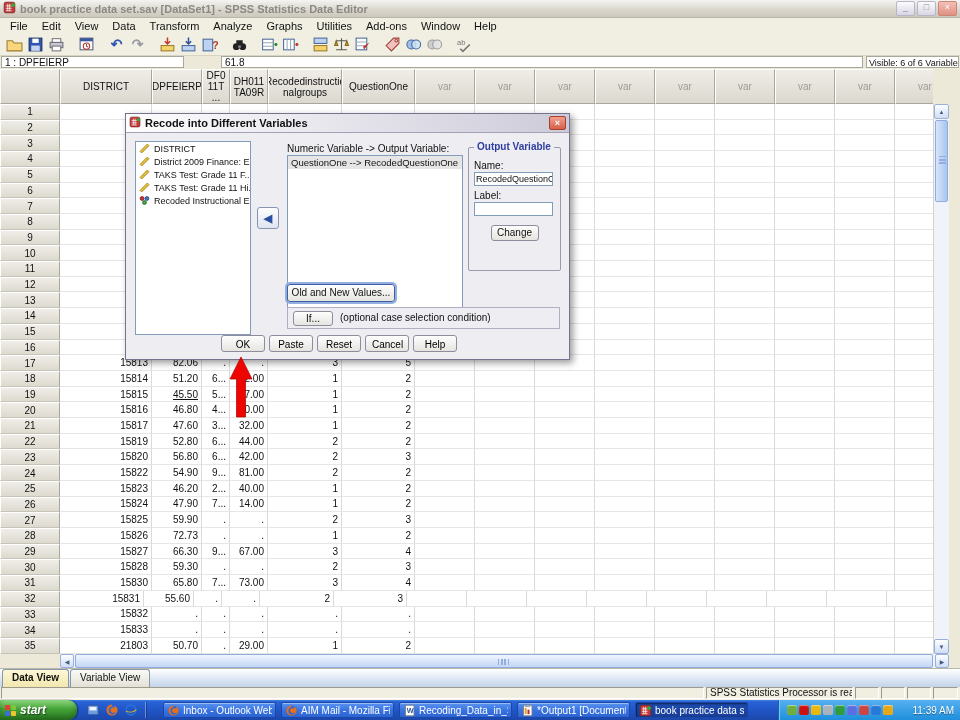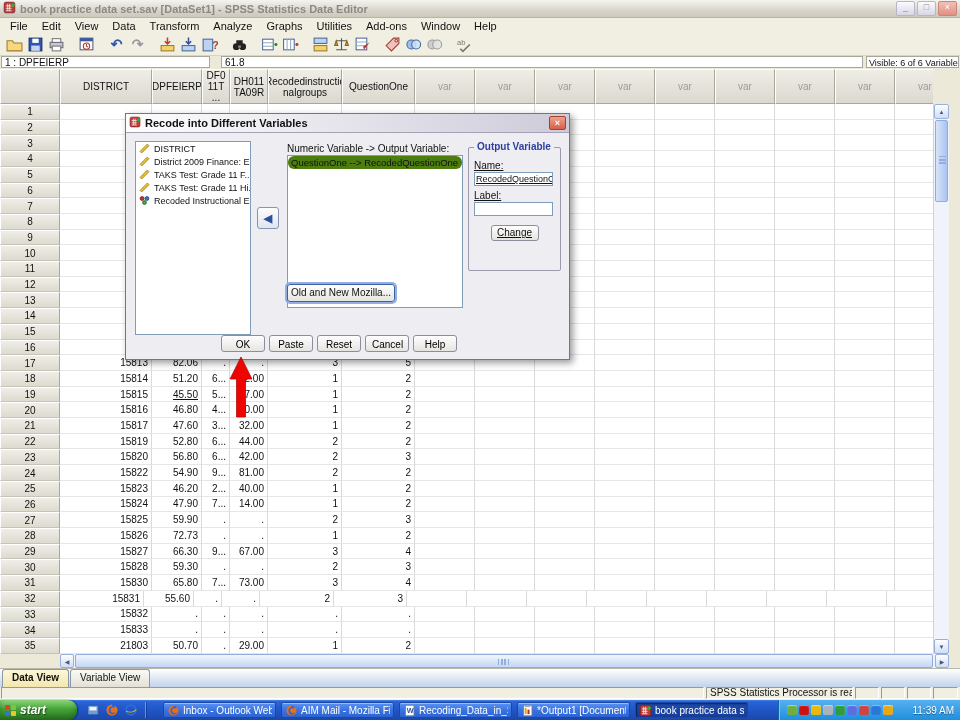--- a/index.html
+++ b/index.html
@@ -24,21 +24,21 @@
   #toolbar{position:absolute;top:33px;left:0;width:960px;height:23px;background:#f1efe2;
     border-bottom:1px solid #d8d4c4;display:flex;align-items:center;padding-left:4px;box-sizing:border-box;}
   .tbtn{width:21px;height:20px;display:flex;align-items:center;justify-content:center;}
   .tbtn.grp{margin-left:9px;}
   .tbtn .g{font-size:14px;font-weight:bold;line-height:14px;}
 
   
   #cellrefbar{position:absolute;top:56px;left:0;width:960px;height:13px;}
   .refbox{position:absolute;top:0;height:12px;background:#fff;border:1px solid #a9a69a;
     font-size:10px;line-height:10px;padding:1px 0 0 3px;box-sizing:border-box;white-space:nowrap;overflow:hidden;}
-  #cellref-box{left:1px;width:209px;}
+  #cellref-box{left:1px;width:183px;}
   #cellval-box{left:221px;width:642px;}
   #visiblebox{left:866px;width:93px;font-size:9px;padding-left:2px;}
 
   
   #gridheader{position:absolute;top:69px;left:0;width:933px;height:35px;display:flex;overflow:hidden;background:#dbd8cf;}
   .hcell{height:35px;flex:none;box-sizing:border-box;
     background:linear-gradient(#efede7,#dbd8cf);
     border-right:1px solid #a9a69a;border-bottom:1px solid #a9a69a;border-top:1px solid #fff;border-left:1px solid #fff;
     font-size:10px;line-height:11px;display:flex;align-items:center;justify-content:center;text-align:center;overflow:hidden;}
   .hcell.corner{width:60px;}
@@ -126,22 +126,22 @@
     border:1px solid #a8402e;color:#fff;font-size:9px;font-weight:bold;text-align:center;line-height:12px;box-sizing:border-box;}
   #src-list{position:absolute;left:9px;top:27px;width:114px;height:192px;background:#fff;border:1px solid #7f9db9;overflow:hidden;}
   .slitem{display:flex;align-items:center;height:13px;padding-left:2px;font-size:9px;white-space:nowrap;overflow:hidden;}
   .slitem .vicon{width:14px;height:13px;flex:none;margin-right:2px;display:flex;align-items:center;}
   #move-btn{position:absolute;left:131px;top:93px;width:22px;height:22px;border:1px solid #8595b2;border-radius:3px;
     background:linear-gradient(#fefefe,#dfe4ef);color:#2d4fa0;font-size:11px;font-weight:bold;
     display:flex;align-items:center;justify-content:center;}
   #target-label{position:absolute;left:161px;top:29px;font-size:10px;}
   #target-list{position:absolute;left:161px;top:41px;width:174px;height:151px;background:#fff;border:1px solid #7f9db9;overflow:hidden;}
   .titem{height:13px;font-size:9.5px;padding-left:3px;line-height:13px;white-space:nowrap;overflow:hidden;}
-  .titem.selected{background:#4d7c0f;border-radius:6px;}
-  #out-group{position:absolute;left:342px;top:33px;width:91px;height:122px;border:1px solid #9b99ad;border-radius:2px;text-decoration:underline;}
+  .titem.selected{background:#e5e5e5;}
+  #out-group{position:absolute;left:342px;top:33px;width:91px;height:122px;border:1px solid #9b99ad;border-radius:2px;}
   #out-group .gtitle{position:absolute;left:5px;top:-7px;background:#eeedf2;padding:0 3px;font-size:10px;font-weight:bold;color:#2e3e9f;}
   .flabel{font-size:10px;margin:4px 0 1px 5px;}
   .flabel.first{margin-top:12px;}
   .finput{width:79px;height:14px;border:1px solid #7f9db9;background:#fff;margin-left:5px;font-size:9px;
     line-height:12px;padding:0 1px;box-sizing:border-box;white-space:nowrap;overflow:hidden;}
   .xbtn{background:linear-gradient(#fefefe,#e6e4df);border:1px solid #8e8d9e;border-radius:3px;
     font-size:10px;text-align:center;box-sizing:border-box;}
   #change-btn{display:block;margin:9px auto 0;width:48px;height:16px;line-height:14px;}
   #oldnew-btn{position:absolute;left:161px;top:170px;width:108px;height:18px;line-height:16px;
     border-color:#3f5fa5;box-shadow:0 0 0 2px #93aee0;}
@@ -1149,21 +1149,25 @@
         <div class="titem selected">QuestionOne --&gt; RecodedQuestionOne</div>
       </div>
     <div id="out-group">
       <span class="gtitle">Output Variable</span>
       <div class="flabel first">Name:</div>
       <div class="finput">RecodedQuestionOne</div>
       <div class="flabel">Label:</div>
       <div class="finput"></div>
       <div id="change-btn" class="xbtn">Change</div>
     </div>
-    <div id="oldnew-btn" class="xbtn">Old and New Mozilla...</div>
+    <div id="oldnew-btn" class="xbtn">Old and New Values...</div>
+    <div id="if-box">
+      <div id="if-btn" class="xbtn">If...</div>
+      <div id="if-caption">(optional case selection condition)</div>
+    </div>
     <div id="dlg-buttons">
         <button class="xbtn dbtn">OK</button>
         <button class="xbtn dbtn">Paste</button>
         <button class="xbtn dbtn">Reset</button>
         <button class="xbtn dbtn">Cancel</button>
         <button class="xbtn dbtn">Help</button>
       </div>
   </div>
 
   <svg id="red-arrow" width="28" height="62" viewBox="0 0 28 62">

